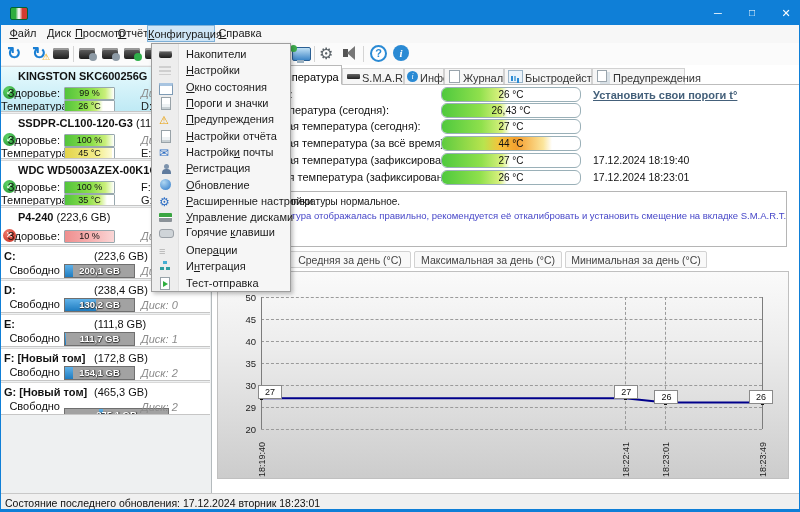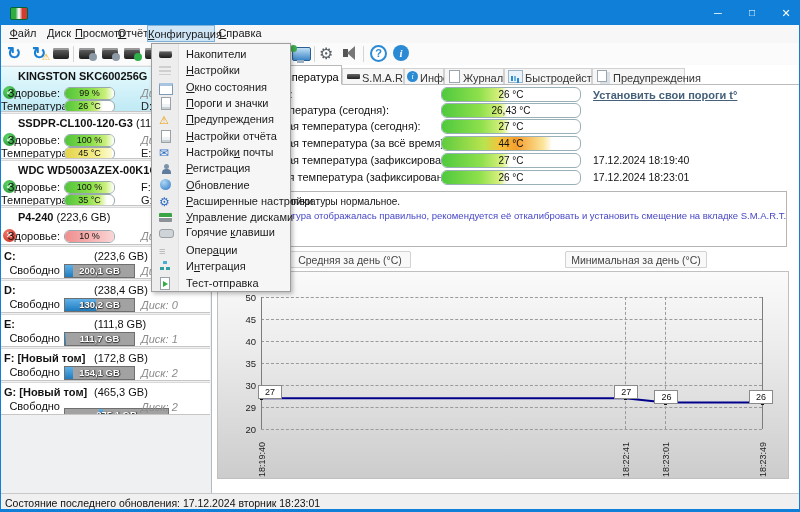--- a/index.html
+++ b/index.html
@@ -41,21 +41,21 @@
   .card{position:absolute;left:0px;width:209px;background:#fff;border-top:1px solid #d9d9d9;border-bottom:1px solid #c6c6c6;
         box-sizing:border-box;overflow:hidden;font-size:11px;}
   .card.sel{background:linear-gradient(#e8fafd,#bfeaf5);}
   .dtitle{position:absolute;left:17px;top:3px;white-space:nowrap;color:#111;}
   .dtitle b{font-weight:bold;}
   .rowlbl{position:absolute;left:0;width:59px;text-align:right;color:#111;white-space:nowrap;}
   .sicon{position:absolute;left:2px;width:13px;height:13px;border-radius:50%;color:#fff;text-align:center;
          line-height:13px;font-size:9px;}
   .ok{background:radial-gradient(circle at 35% 30%,#5fd468,#1f8f2c);}
   .bad{background:radial-gradient(circle at 35% 30%,#f07a6d,#c22618);}
-  .sbar{position:absolute;left:63px;width:49px;height:11px;border:1px solid #98a8ae;border-radius:6px;background:#fff;overflow:hidden;}
+  .sbar{position:absolute;left:63px;width:49px;height:11px;border:1px solid #98a8ae;border-radius:1px;background:#fff;overflow:hidden;}
   .sbar i{display:block;height:100%;}
   .sbar em{position:absolute;left:0;top:0;width:100%;text-align:center;font-style:normal;font-size:9px;line-height:11px;color:#111;}
   .fg{background:linear-gradient(90deg,#53c43c,#8fe04c 55%,#c9ef7a 82%,#ffffff);}
   .fy{background:linear-gradient(90deg,#e4d44a,#f3ee8e 70%,#fdfbd8);}
   .fr{background:linear-gradient(90deg,#ef8f8f,#f6b3b3 55%,#fad6d6);}
   .fb-used{background:linear-gradient(#5fb1e8,#1f7cc0);}
   .rtxt1{position:absolute;left:140px;font-style:italic;color:#8b8b8b;white-space:nowrap;}
   .rtxt2{position:absolute;left:140px;color:#222;white-space:nowrap;}
   .rblack{position:absolute;left:140px;color:#111;font-weight:bold;white-space:nowrap;}
   .pletter{position:absolute;left:3px;top:3px;font-weight:bold;color:#111;white-space:nowrap;}
@@ -372,20 +372,21 @@
     <span class="tdate">17.12.2024 18:23:01</span>
   </div>
   <span class="tlink">Установить свои пороги t°</span>
 
   <div class="msgbox">
     <div class="msg1">Состояние температуры нормальное.</div>
     <div class="msg2">Чтобы температура отображалась правильно, рекомендуется её откалибровать и установить смещение на вкладке S.M.A.R.T.</div>
   </div>
 
   <div class="subtab" style="left:288px;width:122px;">Средняя за день (°C)</div>
+  <div class="subtab" style="left:413px;width:148px;">Максимальная за день (°C)</div>
   <div class="subtab" style="left:564px;width:142px;">Минимальная за день (°C)</div>
 
   <div class="chartpanel" id="chartpanel">
     <svg id="chartsvg" width="570" height="206" style="position:absolute;left:0;top:0;">
       <polyline id="chart-line" points="43,126.2 407.1807228915663,126.2 447.421686746988,130.60000000000002 544,130.60000000000002" style="fill:none;stroke:#00008b;stroke-width:2;"></polyline>
     </svg>
   <div class="grid-h" style="left: 43px; top: 25px; width: 501px;"></div>
       <div class="ytick" style="left: 14px; top: 20px;">50</div>
       <div class="grid-h" style="left: 43px; top: 47px; width: 501px;"></div>
       <div class="ytick" style="left: 14px; top: 42px;">45</div>

